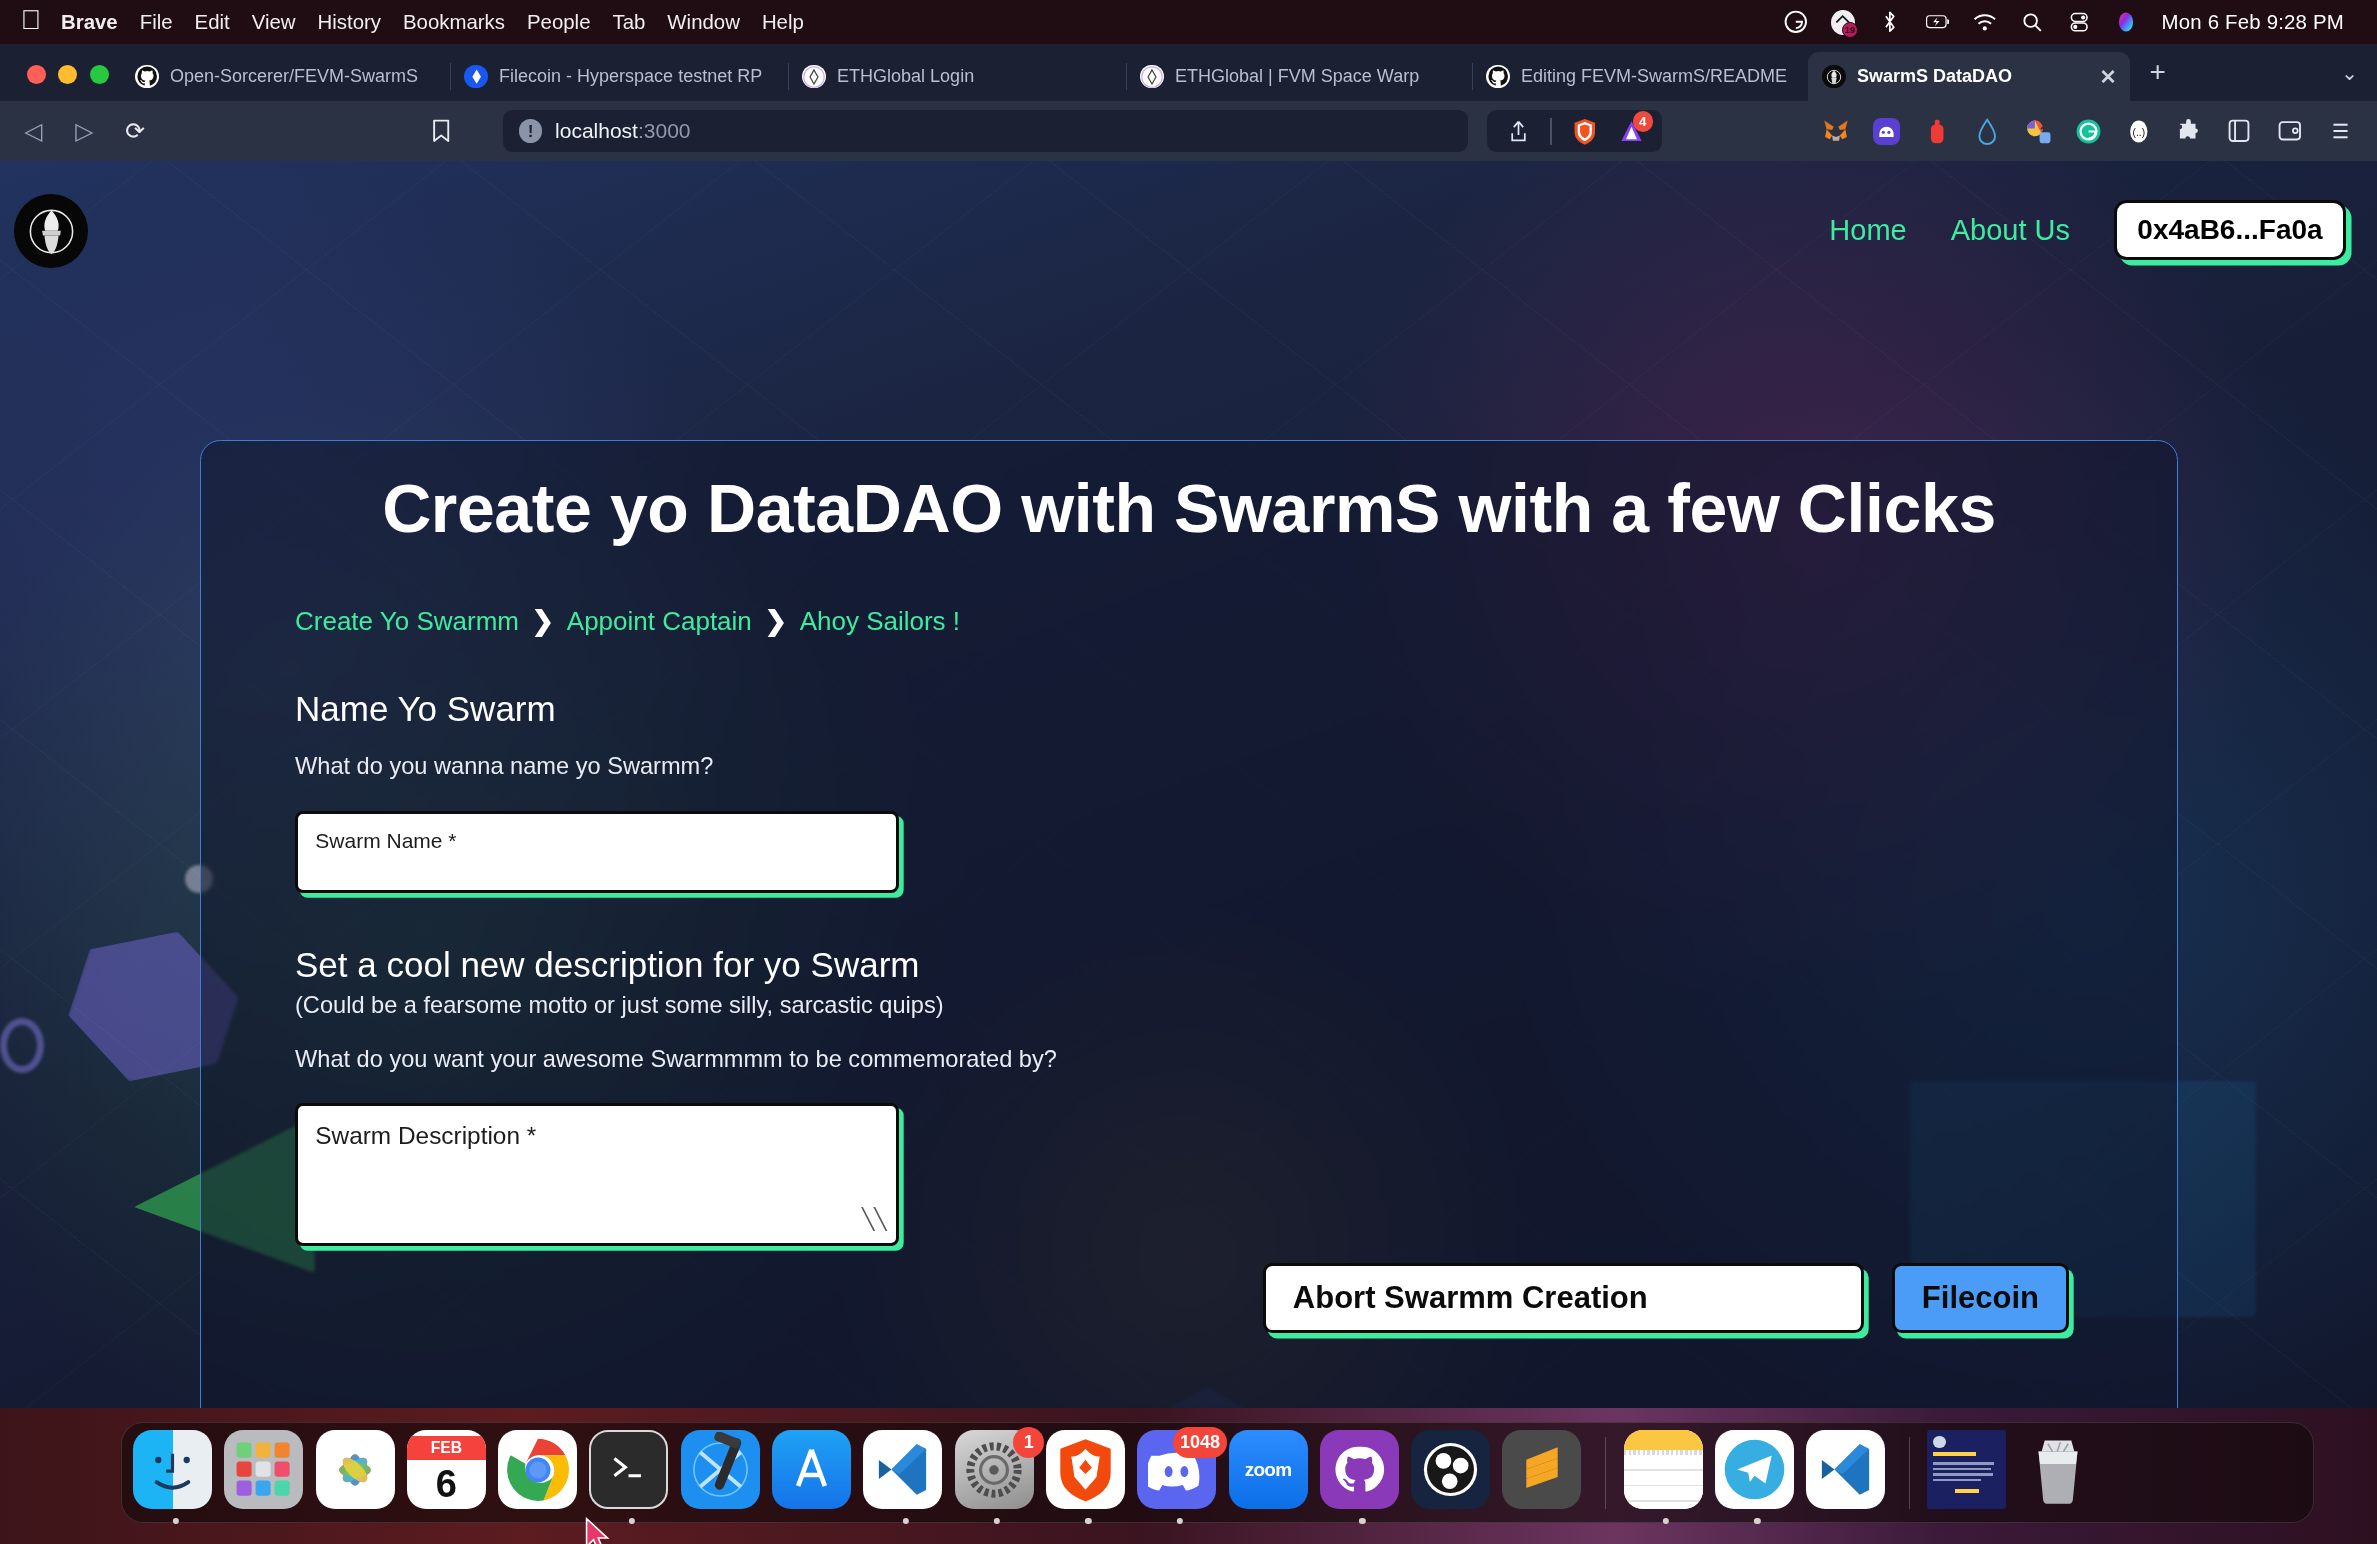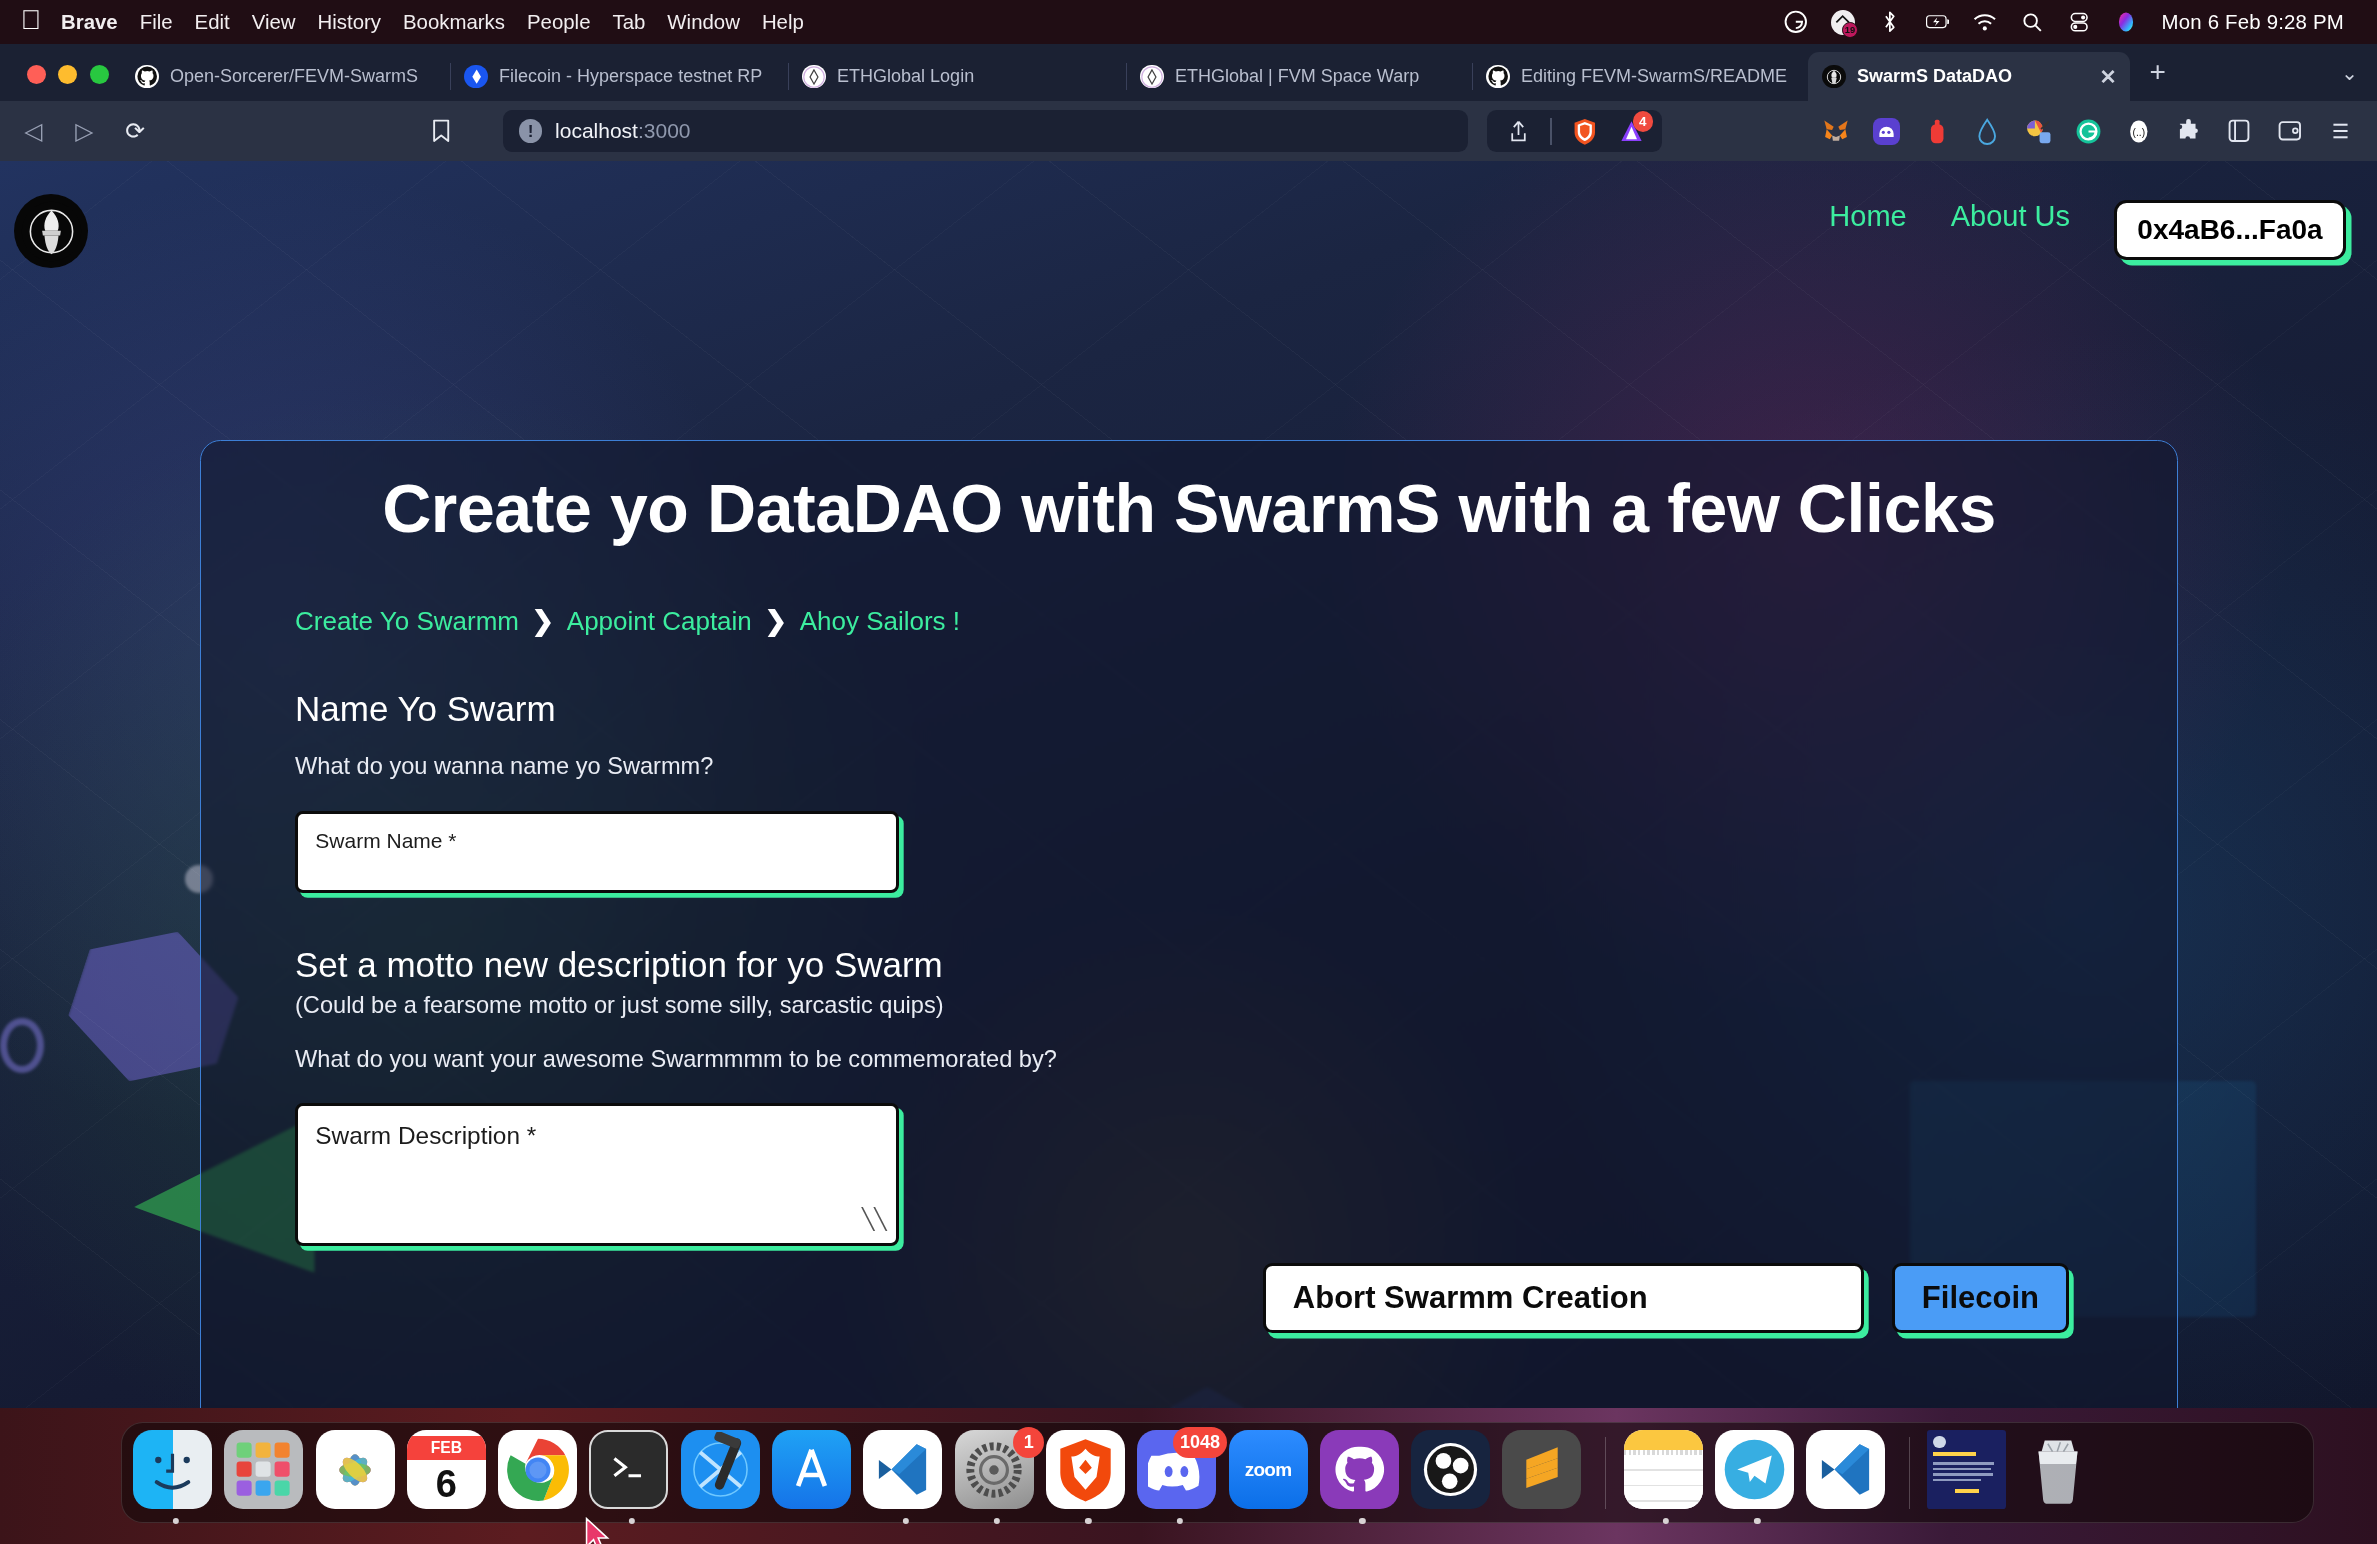--- a/index.html
+++ b/index.html
@@ -135,21 +135,21 @@
   .b4 { left: 185px; top: 704px; width: 28px; height: 28px; border-radius: 50%; background: #c8c8d8; opacity:.5; }
   .b6 { left: 1148px; top: 1226px; width: 118px; height: 110px; background: #2a3560; clip-path: polygon(50% 0,100% 30%,100% 75%,50% 100%,0 75%,0 30%); opacity:.55; }
   .b7 { left: 1910px; top: 920px; width: 346px; height: 236px; background: linear-gradient(120deg,#1f5f87,#15406a); opacity:.35; border-radius: 4.7px; }
 
   .site-logo {
     position: absolute; left: 14px; top: 33px; width: 74px; height: 74px;
     border-radius: 50%; background: #070707;
     display: flex; align-items: center; justify-content: center; z-index: 5;
   }
   .topnav {
-    position: absolute; right: 31px; top: 39px; display: flex; align-items: flex-start; gap: 44px; z-index: 5;
+    position: absolute; right: 31px; top: 39px; display: flex; align-items: center; gap: 44px; z-index: 5;
   }
   .navlink { color: #3ced9f; font-size: 29px; white-space: nowrap; }
   .wallet-btn {
     background: #fff; color: #000; border: 3.1px solid #0b0b0b; border-radius: 12.6px;
     padding: 11px 20.4px; font-size: 28px; font-weight: 600;
     box-shadow: 5.5px 5.5px 0 #3ced9f; white-space: nowrap;
   }
 
   .card {
     position: absolute; left: 200px; top: 279px; width: 1978px; height: 1009px;
@@ -546,21 +546,21 @@
         <span class="crumb-sep">❯</span>
         <span>Ahoy Sailors !</span>
       </div>
 
       <div class="sec-h">Name Yo Swarm</div>
       <div class="sec-q">What do you wanna name yo Swarmm?</div>
       <div class="field-wrap">
         <div class="fake-input">Swarm Name *</div>
       </div>
 
-      <div class="sec-h">Set a motto new description for yo Swarm</div>
+      <div class="sec-h">Set a cool new description for yo Swarm</div>
       <div class="sec-q" style="margin-top:3.1px;">(Could be a fearsome motto or just some silly, sarcastic quips)</div>
       <div class="sec-q">What do you want your awesome Swarmmmm to be commemorated by?</div>
       <div class="field-wrap">
         <div class="fake-textarea">
           <span>Swarm Description *</span>
           <span class="resize-grip">╱╱</span>
         </div>
       </div>
 
       <div class="btn-row">

